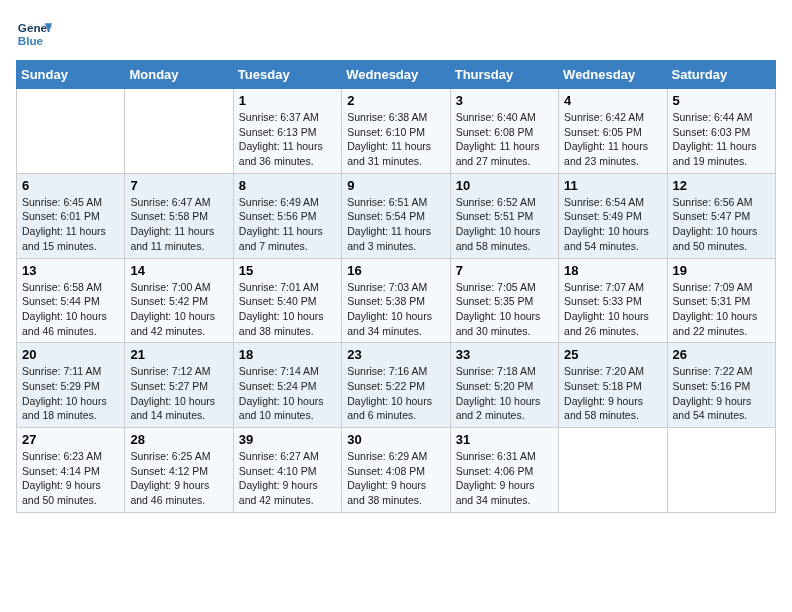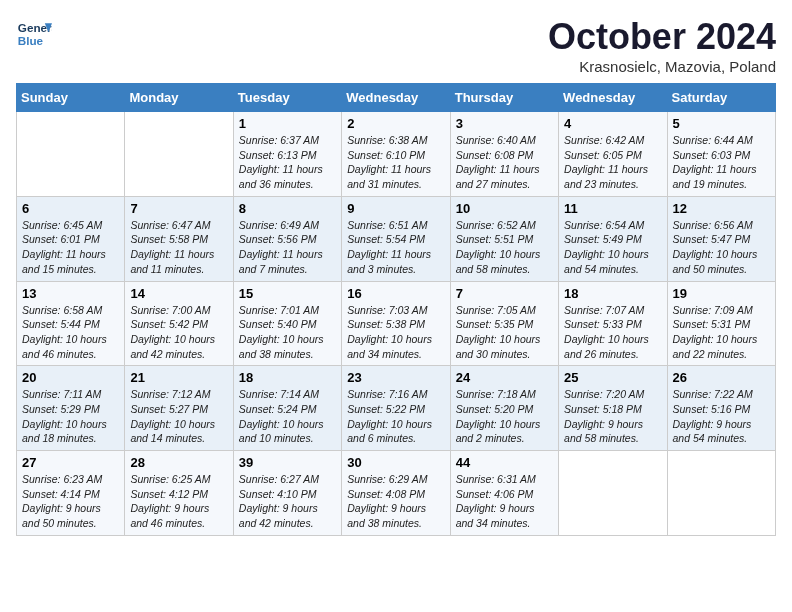--- a/index.html
+++ b/index.html
@@ -69,43 +69,38 @@
     .day-num {
       font-weight: bold;
       font-size: 13px;
       display: block;
       margin-bottom: 2px;
     }
     .day-detail {
       font-size: 10.5px;
       color: #222;
       line-height: 1.4;
-      font-style: italic;
     }
     .empty {
       background-color: #fff !important;
     }
     tbody tr:nth-child(odd) td.empty {
       background-color: #f5f8fc;
     }
   </style>
 </head>
 <body>
 
 <div class="header">
   <div class="logo">
     <svg class="logo-icon" viewBox="0 0 40 40" xmlns="http://www.w3.org/2000/svg">
       <text x="2" y="18" font-size="13" font-weight="bold" fill="#1a3a5c">General</text>
       <text x="2" y="32" font-size="13" font-weight="bold" fill="#3a7fc1">Blue</text>
       <polygon points="32,8 40,8 36,18" fill="#3a7fc1"></polygon>
     </svg>
-  </div>
-  <div class="title-block">
-    <div class="month-title">October 2024</div>
-    <div class="location">Krasnosielc, Mazovia, Poland</div>
   </div>
 </div>
 
 <table>
   <thead>
     <tr>
     <th>Sunday</th>
         <th>Monday</th>
         <th>Tuesday</th>
         <th>Wednesday</th>
@@ -210,21 +205,21 @@
         </td>
         <td>
           <span class="day-num">18</span>
           <div class="day-detail">Sunrise: 7:14 AM<br>Sunset: 5:24 PM<br>Daylight: 10 hours and 10 minutes.</div>
         </td>
         <td>
           <span class="day-num">23</span>
           <div class="day-detail">Sunrise: 7:16 AM<br>Sunset: 5:22 PM<br>Daylight: 10 hours and 6 minutes.</div>
         </td>
         <td>
-          <span class="day-num">24</span>
+          <span class="day-num">33</span>
           <div class="day-detail">Sunrise: 7:18 AM<br>Sunset: 5:20 PM<br>Daylight: 10 hours and 2 minutes.</div>
         </td>
         <td>
           <span class="day-num">25</span>
           <div class="day-detail">Sunrise: 7:20 AM<br>Sunset: 5:18 PM<br>Daylight: 9 hours and 58 minutes.</div>
         </td>
         <td>
           <span class="day-num">26</span>
           <div class="day-detail">Sunrise: 7:22 AM<br>Sunset: 5:16 PM<br>Daylight: 9 hours and 54 minutes.</div>
         </td>
@@ -240,20 +235,20 @@
         </td>
         <td>
           <span class="day-num">39</span>
           <div class="day-detail">Sunrise: 6:27 AM<br>Sunset: 4:10 PM<br>Daylight: 9 hours and 42 minutes.</div>
         </td>
         <td>
           <span class="day-num">30</span>
           <div class="day-detail">Sunrise: 6:29 AM<br>Sunset: 4:08 PM<br>Daylight: 9 hours and 38 minutes.</div>
         </td>
         <td>
-          <span class="day-num">44</span>
+          <span class="day-num">31</span>
           <div class="day-detail">Sunrise: 6:31 AM<br>Sunset: 4:06 PM<br>Daylight: 9 hours and 34 minutes.</div>
         </td>
         <td class="empty"></td>
         <td class="empty"></td>
       </tr>
     </tbody>
 </table>
 
 </body></html>

